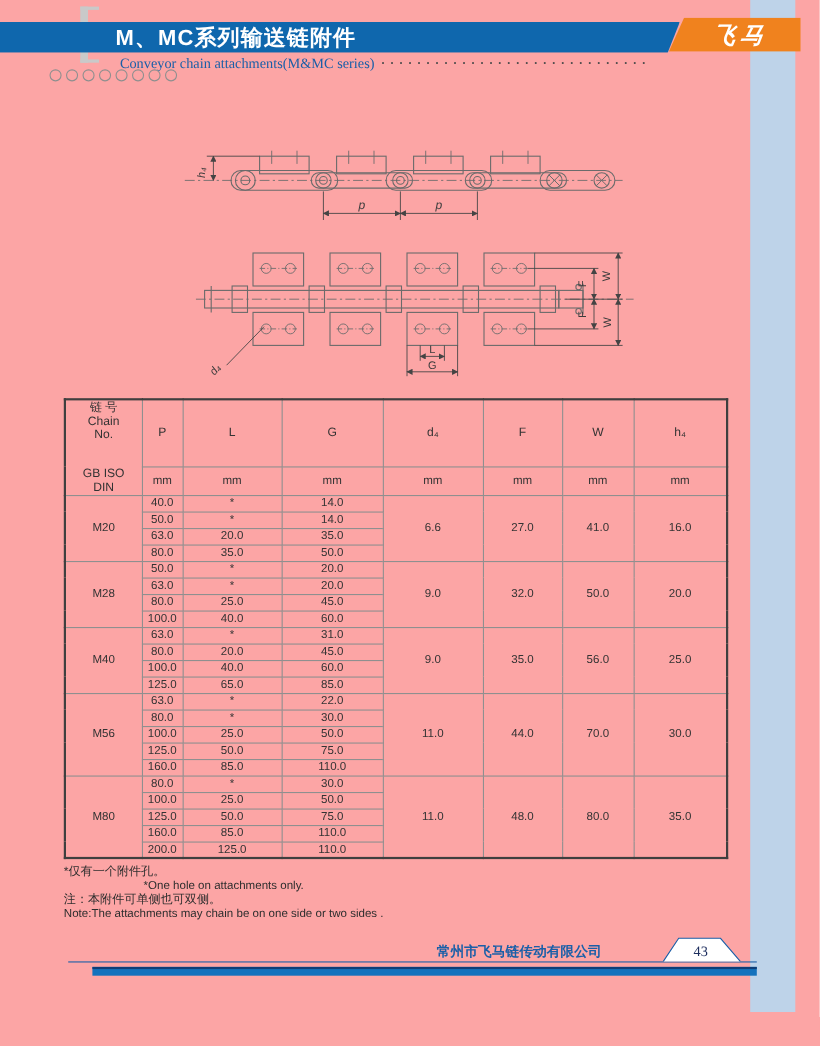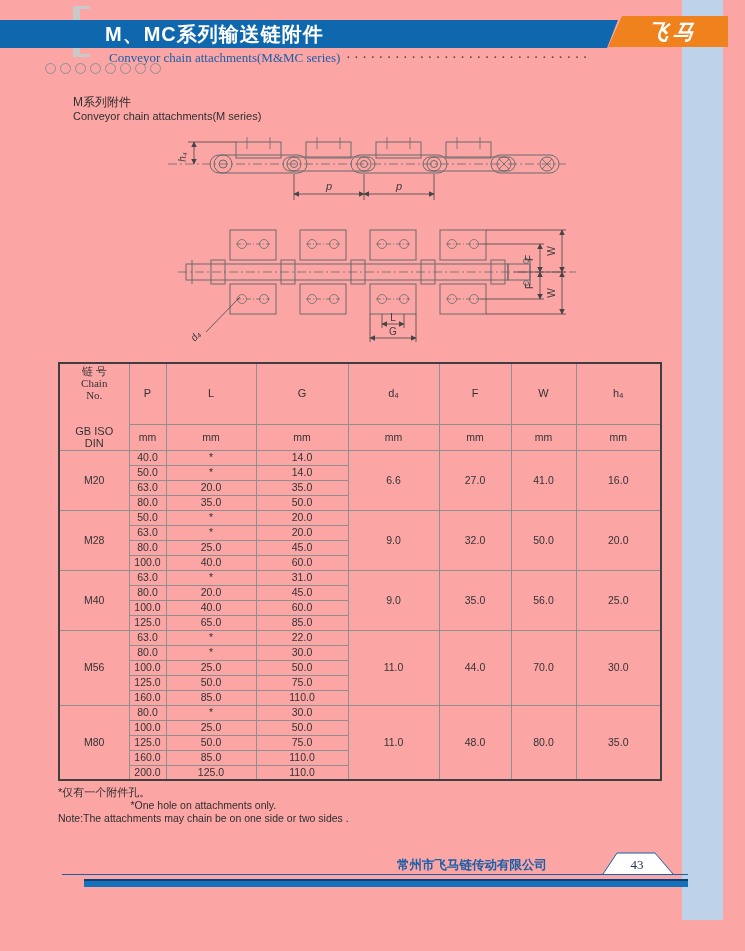--- a/index.html
+++ b/index.html
@@ -46,21 +46,21 @@
 
   
   .tbl { position:absolute; left:58px; top:362px; width:602px; border-collapse:collapse; table-layout:fixed;
          font-size:10.5px; color:#333; border:2px solid #3f3f3f; }
   .tbl td { border:1px solid #8f8f8f; text-align:center; vertical-align:middle; padding:0; line-height:13px; height:15px; }
   .tbl tr.inner td { border-top:1px solid #c6c6c6; }
   .tbl tr.grp td { border-top:1px solid #4a4a4a; }
   .tbl tr.hdr1 td { height:61px; font-size:11px; }
   .tbl tr.hdr2 td { height:26px; font-size:10.5px; }
   .tbl td.chainhead { font-size:10.5px; line-height:12px; }
-  .tbl td.chainhead .blk1 { margin-bottom:24px;font-family:Liberation Serif, serif; }
+  .tbl td.chainhead .blk1 { margin-bottom:24px; }
 
   
   .footnotes { position:absolute; left:58px; top:786px; color:#2e2e2e; }
   .footnotes .n-zh { font-size:11px; line-height:13px; }
   .footnotes .n-en { font-size:10.5px; line-height:13px;text-align:center; }
 
   
   .footer-rule { position:absolute; left:62px; top:874px; width:626px; height:1px; background:#1a5fa8; }
   .footer-company-en { position:absolute; left:167px; top:857px; font-family:"Liberation Serif", serif;
                        font-size:12.5px; color:#1a5fa8; }
@@ -93,24 +93,20 @@
     <span></span>
       <span></span>
       <span></span>
       <span></span>
       <span></span>
       <span></span>
       <span></span>
       <span></span>
   </div>
 
-  <div class="section-title">
-    <div class="zh">M系列附件</div>
-    <div class="en">Conveyor chain attachments(M series)</div>
-  </div>
 
   <svg class="diag" style="left:166px; top:130px;" width="404" height="80" viewBox="0 0 404 80">
     <defs>
       <marker id="ar1" viewBox="0 0 10 10" refX="9" refY="5" markerWidth="7" markerHeight="7" orient="auto-start-reverse">
         <path d="M0,0L10,5L0,10z" fill="#444"></path>
       </marker>
     </defs>
     <g stroke="#6b6b6b" fill="none" stroke-width="1">
 
       <line x1="2" y1="34" x2="400" y2="34" stroke-dasharray="9 3 2 3" stroke-width="0.8"></line>
@@ -451,20 +447,21 @@
           <td>200.0</td>
           <td>125.0</td>
           <td>110.0</td>
         </tr>
   </tbody>
     </table>
 
   <div class="footnotes">
     <div class="n-zh">*仅有一个附件孔。</div>
     <div class="n-en">*One hole on attachments only.</div>
+    <div class="n-zh">注：本附件可单侧也可双侧。</div>
     <div class="n-en">Note:The attachments may chain be on one side or two sides .</div>
   </div>
 
   <div class="footer-rule"></div>
   <div class="footer-company-zh">常州市飞马链传动有限公司</div>
   <svg class="page-badge" width="78" height="24" viewBox="0 0 78 24">
     <path d="M3,23 L17,2 L55,2 L73,23" fill="#ffffff" stroke="#1a5fa8" stroke-width="1"></path>
     <text x="37" y="18" font-size="13" text-anchor="middle" fill="#1d2e5e" font-family="Liberation Serif, serif">43</text>
   </svg>
   <div class="footer-bar"></div>

